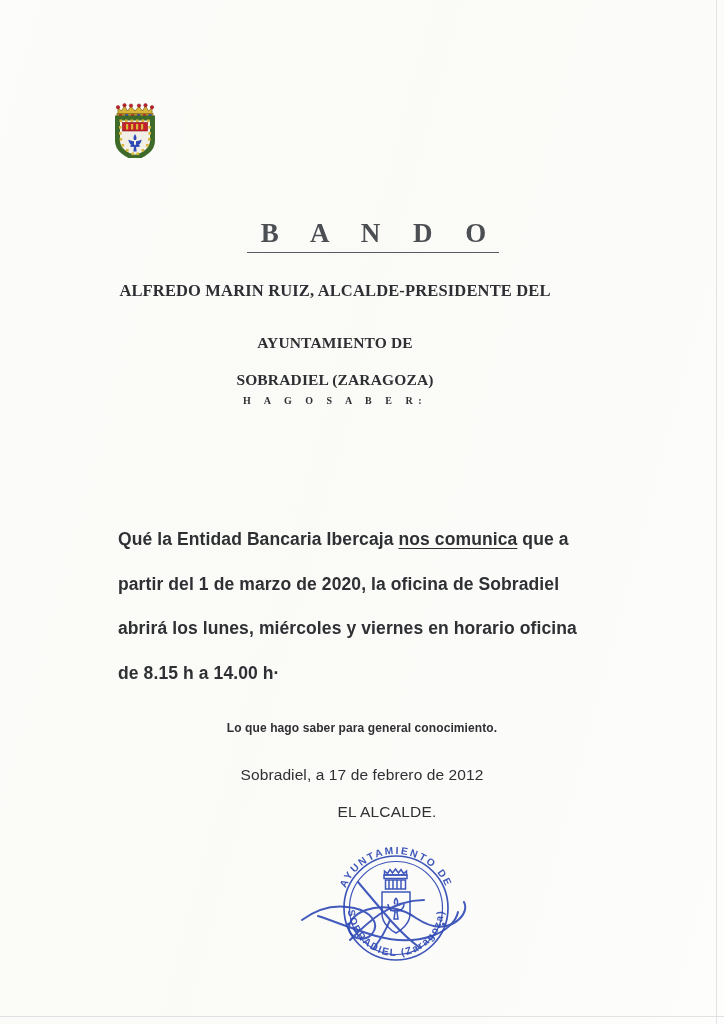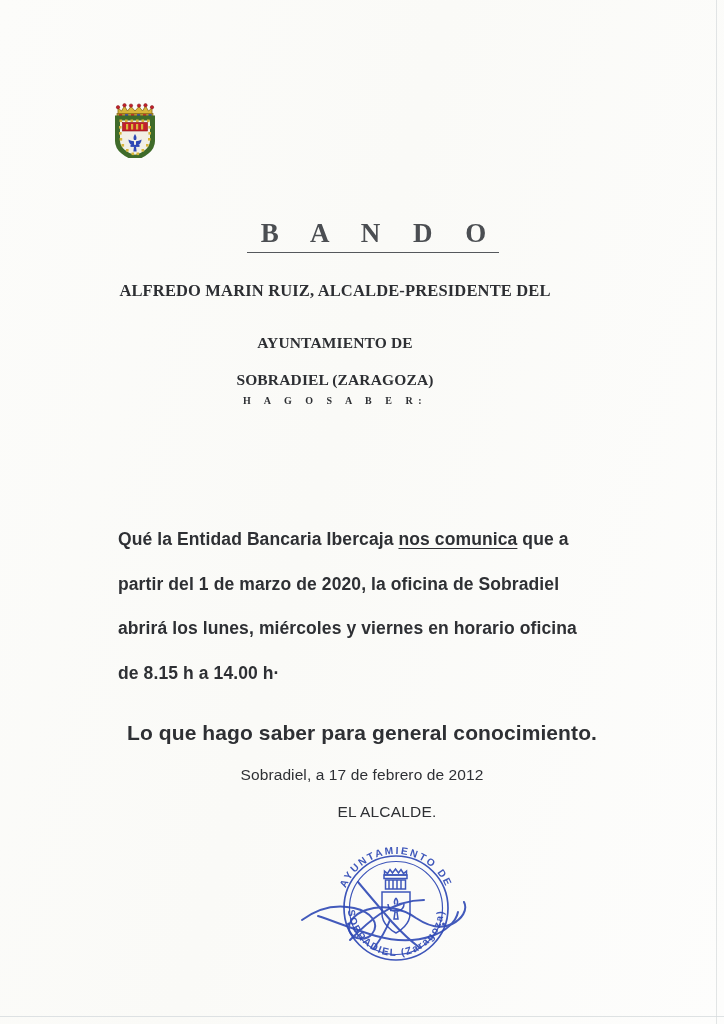--- a/index.html
+++ b/index.html
@@ -146,21 +146,21 @@
   }
 
   
   .closing-line {
     position: absolute;
     width: 724px;
     text-align: center;
     font-family: "Liberation Sans", sans-serif;
     color: #2e3034;
   }
-  .c-general { top: 721px; font-size: 21px; font-weight: 700; letter-spacing: .1px; }
+  .c-general { top: 721px; font-size: 12px; font-weight: 700; letter-spacing: .1px; }
   .c-place   { top: 766px; font-size: 15.5px; font-weight: 400; letter-spacing: .1px; }
   .c-signer  { top: 803px; font-size: 15.5px; font-weight: 400; letter-spacing: .2px; padding-left: 25px; }
 
   
   .stamp-area {
     position: absolute;
     left: 296px;
     top: 836px;
     width: 200px;
     height: 125px;

